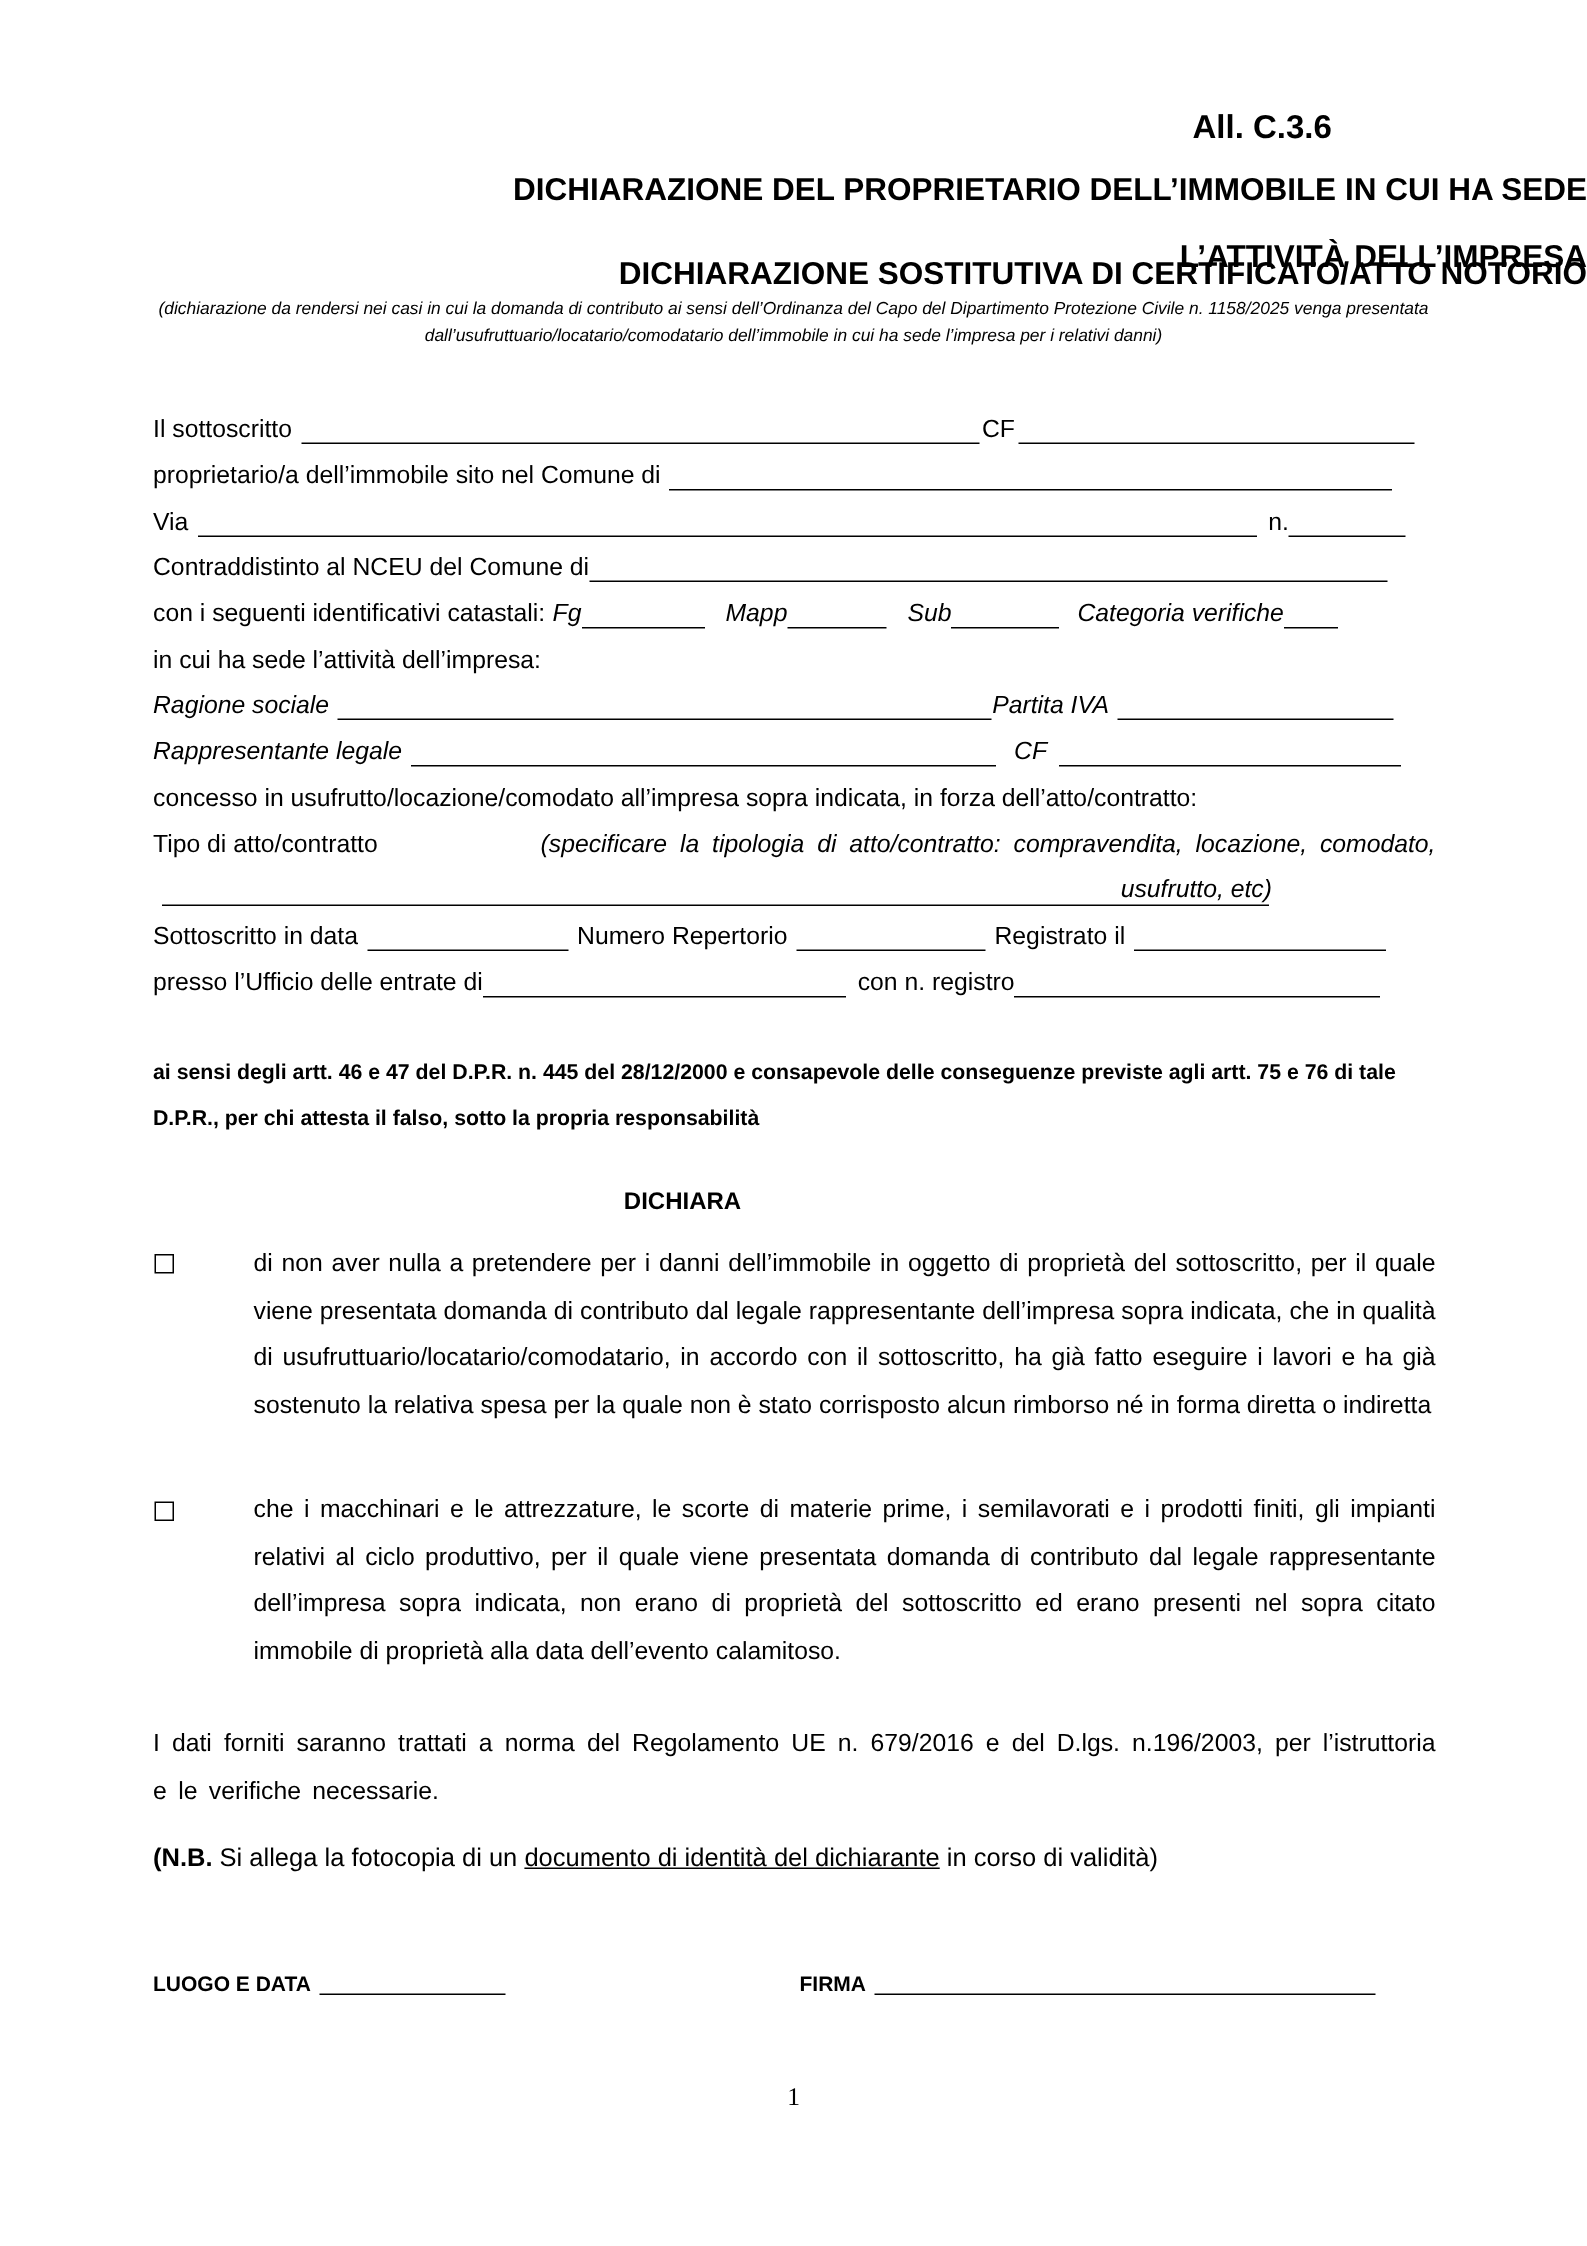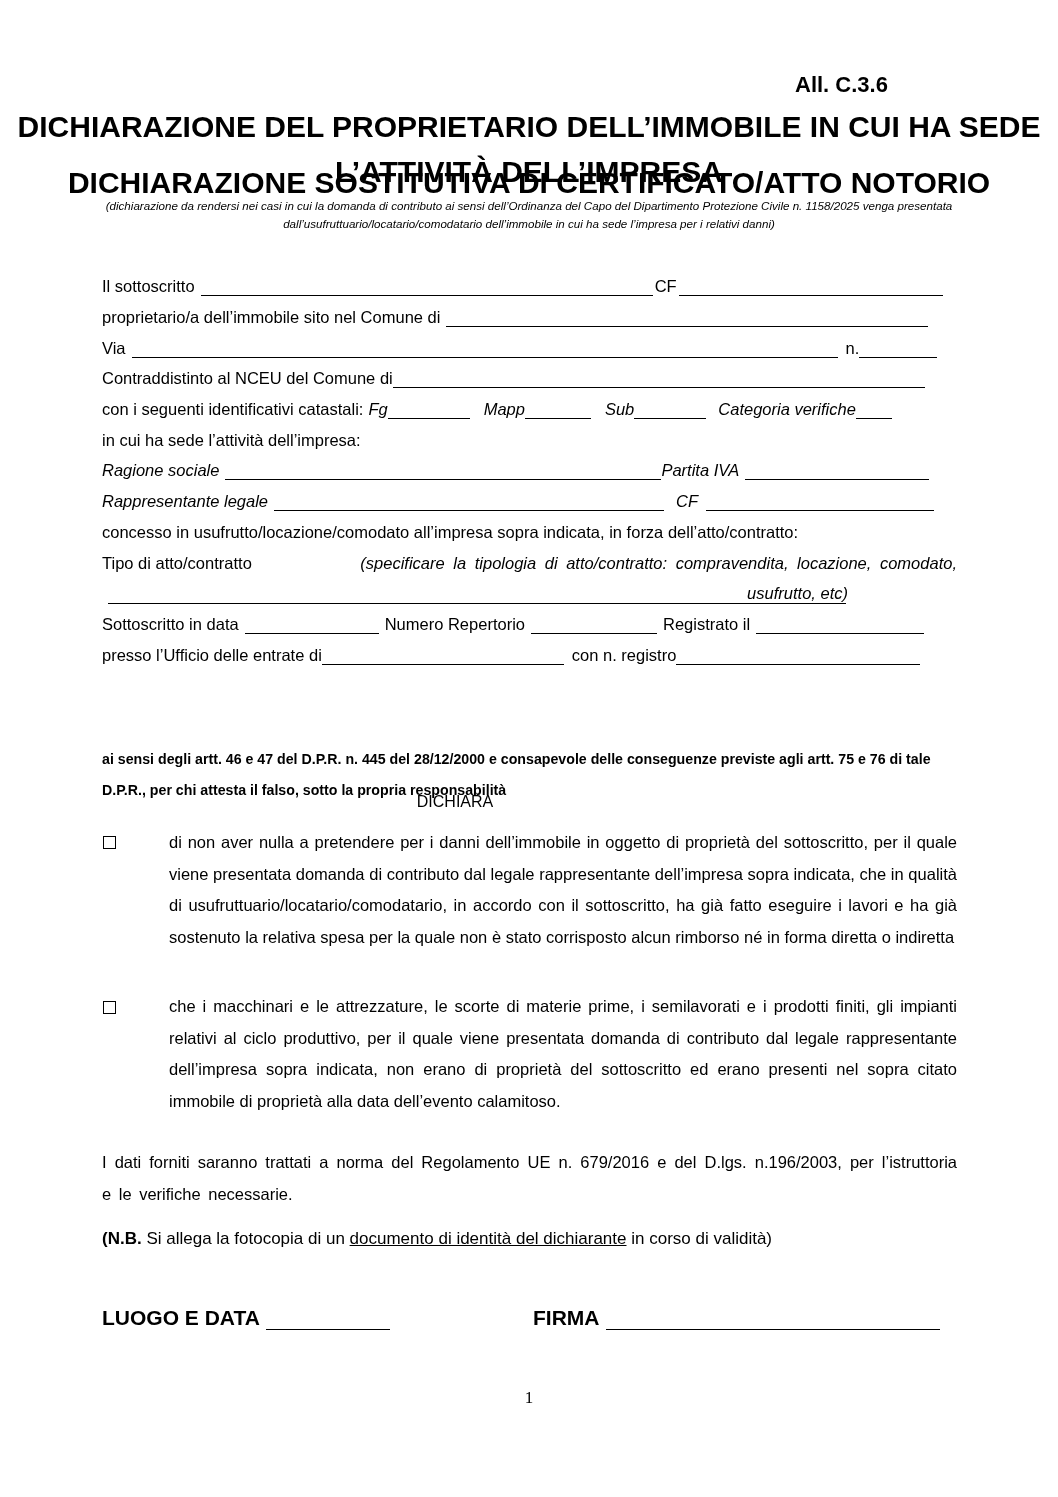--- a/index.html
+++ b/index.html
@@ -1,35 +1,35 @@
 <!DOCTYPE html>
 <html><head>
   <meta charset="utf-8">
   <style>
     html, body { margin: 0; padding: 0; background: #ffffff; }
     body { width: 1058px; height: 1497px; position: relative; overflow: hidden;
            font-family: "Liberation Sans", sans-serif; color: #000; }
     .abs { position: absolute; white-space: nowrap; }
     .attach { left: 795px; top: 72px; font-size: 22px; font-weight: bold; }
-    .title { left: 0; width: 1058px; text-align: center; font-weight: bold; font-size: 30px; line-height: 26px; }
+    .title { left: 0; width: 1058px; text-align: right; font-weight: bold; font-size: 21px; line-height: 26px; }
     .subtitle { left: 96px; width: 866px; text-align: center; font-style: italic; font-size: 11.6px; line-height: 18px; white-space: normal; }
     .row { position: absolute; left: 102px; display: flex; align-items: flex-end; font-size: 16.5px; height: 20px; white-space: nowrap; }
     .u { display: inline-block; border-bottom: 1.2px solid #000; height: 16px; margin: 0 2px; }
     .it { font-style: italic; }
     .sp { display: inline-block; }
     .para { position: absolute; left: 102px; width: 855px; font-size: 16.5px; line-height: 31.5px; white-space: normal; }
     .just { text-align: justify; text-align-last: left; }
     .bold { font-weight: bold; }
-    .bpara { position: absolute; left: 102px; width: 860px; font-size: 14.2px; line-height: 31px; font-weight: bold; white-space: normal; margin-top: 44px; }
-    .dich { left: 0; width: 910px; text-align: center; top: 793px; font-weight: normal; font-size: 16px; }
+    .bpara { position: absolute; left: 102px; width: 860px; font-size: 14.2px; line-height: 31px; font-weight: bold; white-space: normal; }
+    .dich { left: 0; width: 910px; text-align: center; top: 793px; font-weight: bold; font-size: 16px; }
     .chk { position: absolute; left: 103px; width: 11px; height: 11px; border: 1.3px solid #000; }
     .item { position: absolute; left: 169px; width: 788px; font-size: 16.5px; line-height: 31.5px; text-align: justify; text-align-last: left; white-space: normal; }
     .nb { left: 102px; top: 1229px; font-size: 17px; }
     .nb u { text-decoration: underline; }
-    .sig { top: 1308px; font-size: 21px; font-weight: bold; display: flex; align-items: flex-end; height: 22px; }
+    .sig { top: 1308px; font-size: 14px; font-weight: bold; display: flex; align-items: flex-end; height: 22px; }
     .pagenum { left: 0; width: 1058px; text-align: center; top: 1388px; font-family: "Liberation Serif", serif; font-size: 17px; }
   </style>
 </head>
 <body>
 
 <div>
 
   <div class="abs attach">All. C.3.6</div>
 
   <div class="abs title" style="top:114px;">DICHIARAZIONE DEL PROPRIETARIO DELL’IMMOBILE IN CUI HA SEDE</div>

